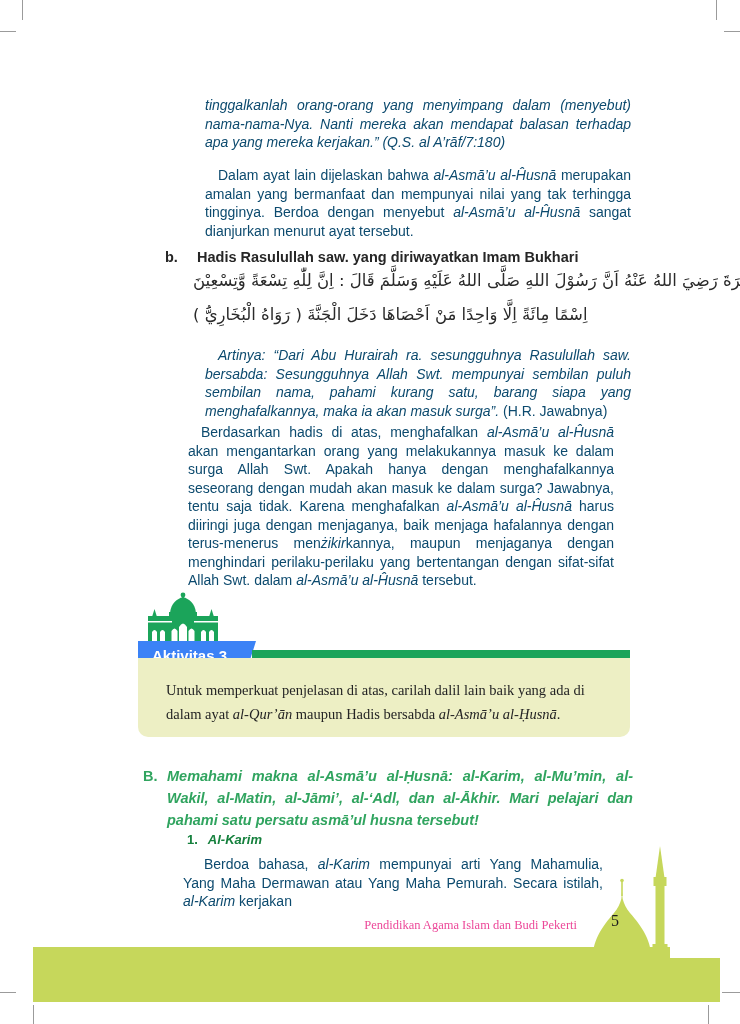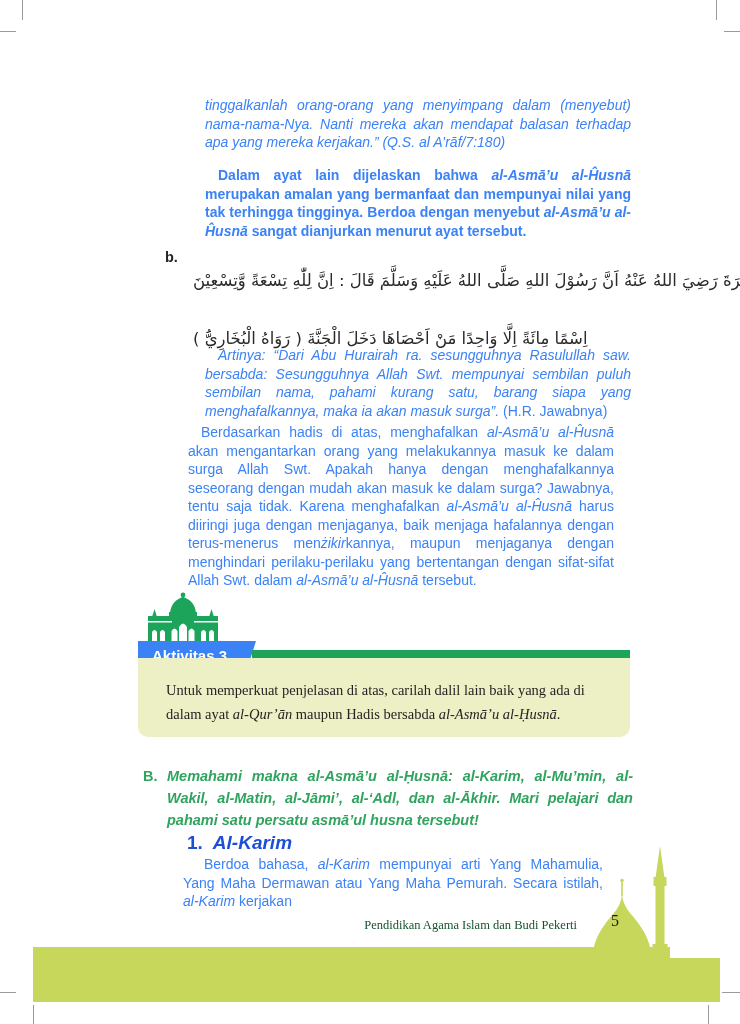--- a/index.html
+++ b/index.html
@@ -2,53 +2,53 @@
 <html><head>
 <meta charset="utf-8">
 <style>
   html,body{margin:0;padding:0;}
   body{
     width:740px;height:1024px;position:relative;background:#ffffff;overflow:hidden;
     font-family:"Liberation Sans",sans-serif;color:#3d3d3d;
   }
   .abs{position:absolute;}
   .just{text-align:justify;}
-  .body-txt{font-size:14px;line-height:18.5px;color:#3b82f6;}
+  .body-txt{font-size:14px;line-height:18.5px;color:#0c4a6e;}
   .seg-r{}
   .seg-i{font-style:italic;}
   .seg-b{font-weight:700;font-style:italic;}
   .seg-bi{font-weight:700;font-style:italic;}
   .quote{left:205px;top:96px;width:426px;font-style:italic;}
-  .para1{left:205px;top:166px;width:426px;text-indent:13px;font-weight:bold;}
+  .para1{left:205px;top:166px;width:426px;text-indent:13px;}
   .heading-b{left:165px;top:249px;width:480px;font-weight:700;color:#262626;font-size:14.5px;display:flex;}
   .heading-b .num{width:32px;flex:0 0 32px;}
   .arabic{font-family:"DejaVu Sans",sans-serif;direction:rtl;white-space:nowrap;
           font-size:16.5px;color:#2a2a2a;left:193px;}
   .ar1{top:271px;}
-  .ar2{top:305px;margin-top:24px;}
+  .ar2{top:305px;}
   .translation{left:205px;top:346px;width:426px;text-indent:13px;}
   .para2{left:188px;top:423px;width:426px;text-indent:13px;}
   .activity-icon{left:140px;top:591px;}
   .banner{left:138px;top:641px;width:118px;height:30px;background:#3b82f6;
           clip-path:polygon(0 0,100% 0,92% 100%,0 100%);}
   .banner span{display:block;padding-left:14px;line-height:29px;color:#ffffff;
                font-weight:700;font-size:15px;}
   .green-bar{left:252px;top:650px;width:378px;height:8px;background:#1BA45A;}
   .activity-box{left:138px;top:658px;width:492px;height:79px;background:#EDEFC4;
                 border-radius:0 0 10px 10px;}
   .activity-text{left:166px;top:678px;width:452px;font-family:"Liberation Serif",serif;
                  font-size:14.5px;line-height:24px;color:#242424;}
   .section-b{left:143px;top:765px;width:490px;display:flex;color:#30A45F;
              font-size:14.5px;line-height:22px;font-weight:700;}
   .section-b .num{width:24px;flex:0 0 24px;}
-  .item1{left:187px;top:832px;font-size:19px;color:#1d4ed8;font-weight:700;}
+  .item1{left:187px;top:832px;font-size:13px;color:#15803d;font-weight:700;}
   .item1 .t{font-style:italic;margin-left:10px;}
   .para3{left:183px;top:855px;width:420px;text-indent:21px;}
   .footer-title{left:0;top:918px;width:577px;text-align:right;
-                font-family:"Liberation Serif",serif;font-size:12.5px;color:#14532d;}
+                font-family:"Liberation Serif",serif;font-size:12.5px;color:#ec4899;}
   .page-num{left:611px;top:912px;font-family:"Liberation Serif",serif;
             font-size:16px;color:#1c1c1c;}
   .decor{left:0;top:844px;}
   .mark{position:absolute;background:#9b9b9b;}
 </style>
 </head>
 <body>
 
 <div class="mark" style="left:22px;top:0;width:1px;height:20px"></div>
 <div class="mark" style="left:0;top:31px;width:16px;height:1px"></div>
@@ -58,20 +58,21 @@
 <div class="mark" style="left:33px;top:1005px;width:1px;height:19px"></div>
 <div class="mark" style="left:722px;top:992px;width:18px;height:1px"></div>
 <div class="mark" style="left:708px;top:1005px;width:1px;height:19px"></div>
 
 <div class="abs quote just body-txt">tinggalkanlah orang-orang yang menyimpang dalam (menyebut) nama-nama-Nya. Nanti mereka akan mendapat balasan terhadap apa yang mereka kerjakan.” (Q.S. al A’rāf/7:180)</div>
 
 <p class="abs para1 just body-txt" style="margin:0"><span class="seg-r">Dalam ayat lain dijelaskan bahwa </span><span class="seg-i">al-Asmā’u al-Ĥusnā</span><span class="seg-r"> merupakan amalan yang bermanfaat dan mempunyai nilai yang tak terhingga tingginya. Berdoa dengan menyebut </span><span class="seg-i">al-Asmā’u al-Ĥusnā</span><span class="seg-r"> sangat dianjurkan menurut ayat tersebut.</span></p>
 
 <div class="abs heading-b">
   <span class="num">b.</span>
+  <span>Hadis Rasulullah saw. yang diriwayatkan Imam Bukhari</span>
 </div>
 
 <div class="abs arabic ar1">عَنْ اَبِيْ هُرَيْرَةَ رَضِيَ اللهُ عَنْهُ اَنَّ رَسُوْلَ اللهِ صَلَّى اللهُ عَلَيْهِ وَسَلَّمَ قَالَ : اِنَّ لِلّٰهِ تِسْعَةً وَّتِسْعِيْنَ</div>
 <div class="abs arabic ar2">اِسْمًا مِائَةً اِلَّا وَاحِدًا مَنْ اَحْصَاهَا دَخَلَ الْجَنَّةَ ( رَوَاهُ الْبُخَارِيُّ )</div>
 
 <p class="abs translation just body-txt" style="margin:0"><span class="seg-i">Artinya: “Dari Abu Hurairah ra. sesungguhnya Rasulullah saw. bersabda: Sesungguhnya Allah Swt. mempunyai sembilan puluh sembilan nama, pahami kurang satu, barang siapa yang menghafalkannya, maka ia akan masuk surga”.</span><span class="seg-r"> (H.R. Jawabnya)</span></p>
 
 <p class="abs para2 just body-txt" style="margin:0"><span class="seg-r">Berdasarkan hadis di atas, menghafalkan </span><span class="seg-i">al-Asmā’u al-Ĥusnā</span><span class="seg-r"> akan mengantarkan orang yang melakukannya masuk ke dalam surga Allah Swt. Apakah hanya dengan menghafalkannya seseorang dengan mudah akan masuk ke dalam surga? Jawabnya, tentu saja tidak. Karena menghafalkan </span><span class="seg-i">al-Asmā’u al-Ĥusnā</span><span class="seg-r"> harus diiringi juga dengan menjaganya, baik menjaga hafalannya dengan terus-menerus men</span><span class="seg-i">żikir</span><span class="seg-r">kannya, maupun menjaganya dengan menghindari perilaku-perilaku yang bertentangan dengan sifat-sifat Allah Swt. dalam </span><span class="seg-i">al-Asmā’u al-Ĥusnā</span><span class="seg-r"> tersebut.</span></p>
 
 <svg class="abs activity-icon" width="86" height="50" viewBox="0 0 86 50">

